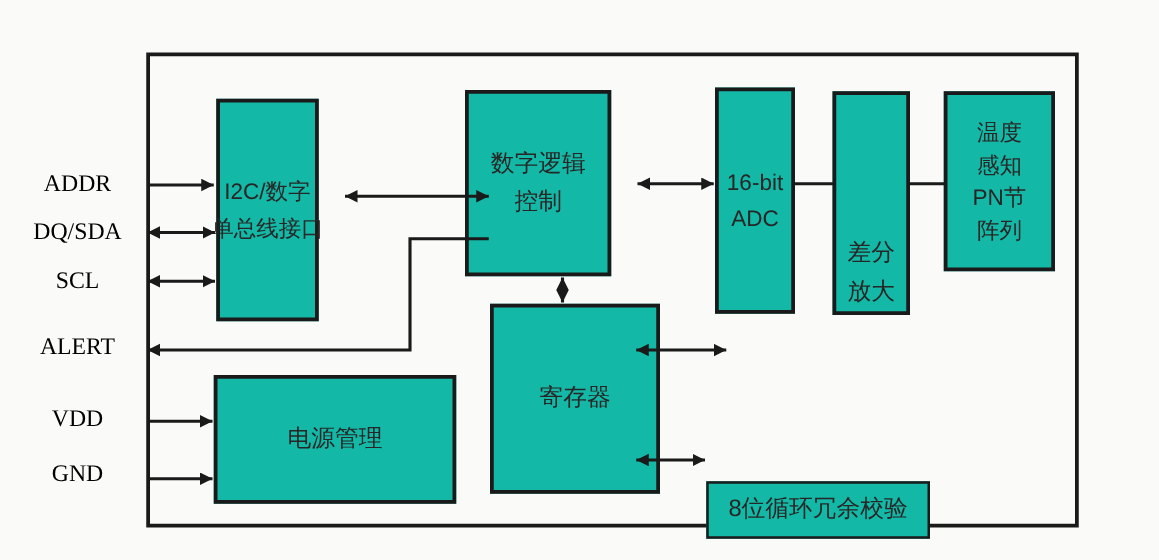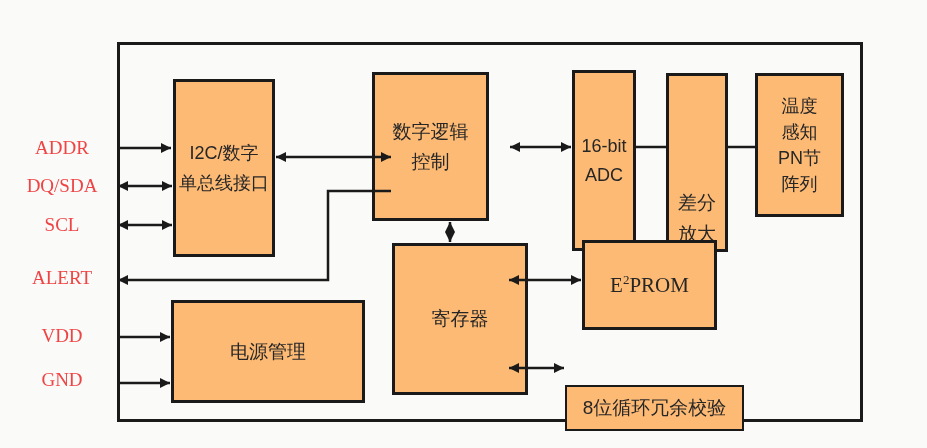--- a/index.html
+++ b/index.html
@@ -10,38 +10,38 @@
     position:relative;
     overflow:hidden;
   }
   .stage{position:absolute;left:0;top:0;width:927px;height:448px;}
   .outer-box{
     position:absolute;left:117px;top:42px;width:746px;height:380px;
     border:3px solid #1a1a1a;background:transparent;box-sizing:border-box;
   }
   .block{
     position:absolute;box-sizing:border-box;
-    border:3px solid #1a1a1a;background:#fdba74;
+    border:3px solid #1a1a1a;background:#14b8a6;
     display:flex;flex-direction:column;align-items:center;justify-content:center;
     color:#262626;font-size:19px;line-height:30px;text-align:center;
   }
   .block .ln{white-space:nowrap;}
-  .blk-i2c{left:173px;top:79px;width:102px;height:178px;font-size:18px;}
+  .blk-i2c{left:173px;top:79px;width:82px;height:178px;font-size:18px;}
   .blk-logic{left:372px;top:72px;width:117px;height:149px;}
   .blk-adc{left:572px;top:70px;width:64px;height:181px;font-size:18px;line-height:29px;}
   .blk-diff{left:666px;top:73px;width:62px;height:179px;line-height:31px;justify-content:flex-end;}
   .blk-pn{left:755px;top:73px;width:89px;height:144px;font-size:18px;line-height:26px;}
   .blk-register{left:392px;top:243px;width:136px;height:152px;}
   .blk-eeprom{left:582px;top:240px;width:135px;height:90px;font-family:"Liberation Serif",serif;font-size:21px;}
   .blk-eeprom sup{font-size:13px;line-height:0;}
   .blk-crc{left:565px;top:342px;width:179px;height:46px;border-width:2.5px;font-size:19px;margin-top:43px;}
   .blk-power{left:171px;top:300px;width:194px;height:103px;}
   .pin-label{
     position:absolute;left:6px;width:112px;height:22px;
-    text-align:center;color:#ef4444;
+    text-align:center;color:#000000;
     font-family:"Liberation Serif",serif;font-size:19px;line-height:22px;
     white-space:nowrap;
   }
   .pin-addr{top:137px;}
   .pin-dqsda{top:175px;}
   .pin-scl{top:214px;}
   .pin-alert{top:267px;}
   .pin-vdd{top:325px;}
   .pin-gnd{top:369px;}
   svg.wires{position:absolute;left:0;top:0;pointer-events:none;}
@@ -85,23 +85,20 @@
     <div class="ln">温度</div>
     <div class="ln">感知</div>
     <div class="ln">PN节</div>
     <div class="ln">阵列</div>
   </div>
 
   <div class="block blk-register">
     <div class="ln">寄存器</div>
   </div>
 
-  <div class="block blk-eeprom">
-    <div class="ln"><span>E</span><sup>2</sup><span>PROM</span></div>
-  </div>
 
   <div class="block blk-crc">
     <div class="ln">8位循环冗余校验</div>
   </div>
 
   <div class="block blk-power">
     <div class="ln">电源管理</div>
   </div>
 
   <svg class="wires" width="927" height="448" viewBox="0 0 927 448">

